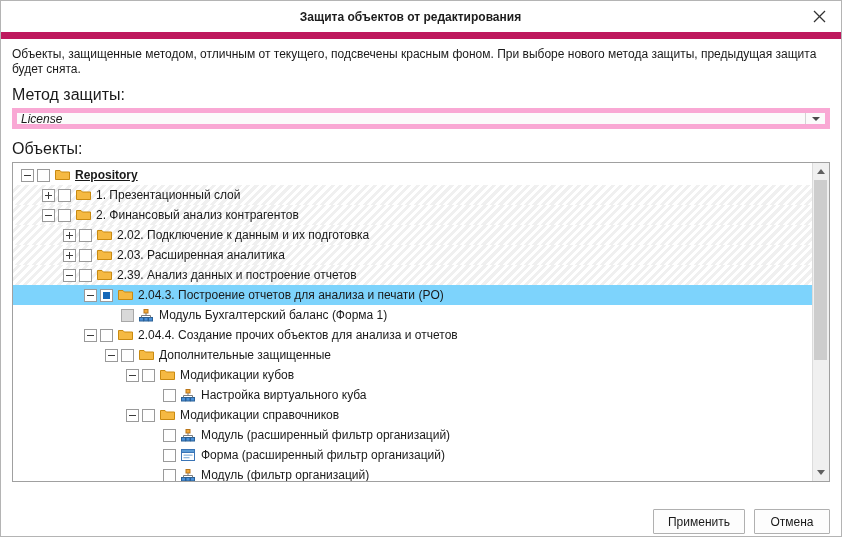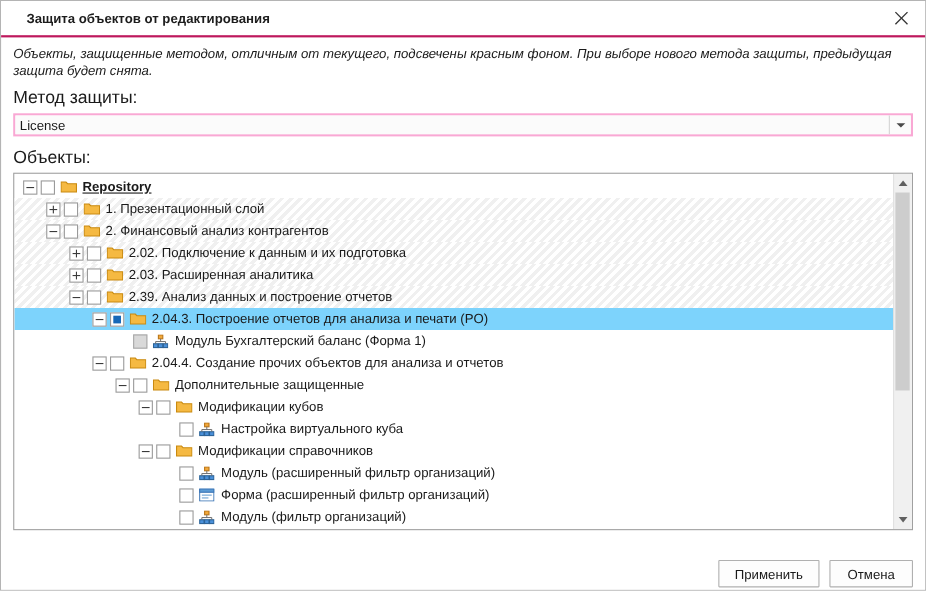--- a/index.html
+++ b/index.html
@@ -24,23 +24,24 @@
     background: #ffffff;
     display: flex;
     flex-direction: column;
   }
   
   .titlebar {
     height: 31px;
     min-height: 31px;
     display: flex;
     align-items: center;
-    border-bottom: 2px solid #be185d;
+    border-bottom: 7px solid #be185d;
     background: #ffffff;
     padding-left: 23px;
+    text-align: center;
   }
   .title-text {
     font-size: 12px;
     font-weight: bold;
     color: #1d1d1d;
     flex: 1;
   }
   .close-btn {
     width: 44px;
     height: 30px;
@@ -56,36 +57,36 @@
     padding: 8px 11px 0 11px;
     display: flex;
     flex-direction: column;
     min-height: 0;
   }
   .desc {
     font-size: 12px;
     color: #1a1a1a;
     margin-bottom: 9px;
     line-height: 15px;
-    font-style: italic;
   }
   .field-label {
     font-size: 16px;
     color: #1a1a1a;
     margin-bottom: 4px;
   }
   
   .combo {
     height: 21px;
-    border: 2px solid #f9a8d4;
+    border: 5px solid #f9a8d4;
     background: #ffffff;
     display: flex;
     align-items: stretch;
     margin-bottom: 11px;
     box-sizing: border-box;
+    font-style: italic;
   }
   .combo-value {
     flex: 1;
     display: flex;
     align-items: center;
     padding-left: 4px;
     font-size: 12px;
     color: #1a1a1a;
     background: #fbfbfb;
   }

